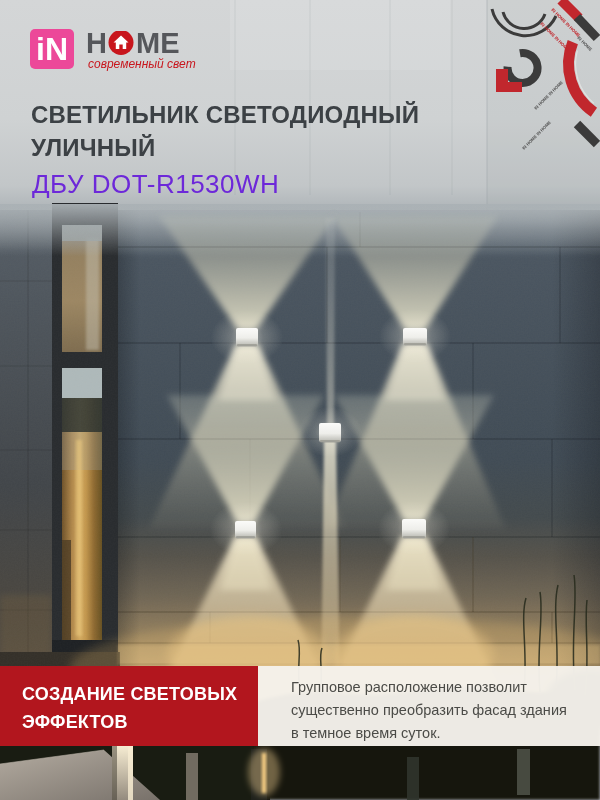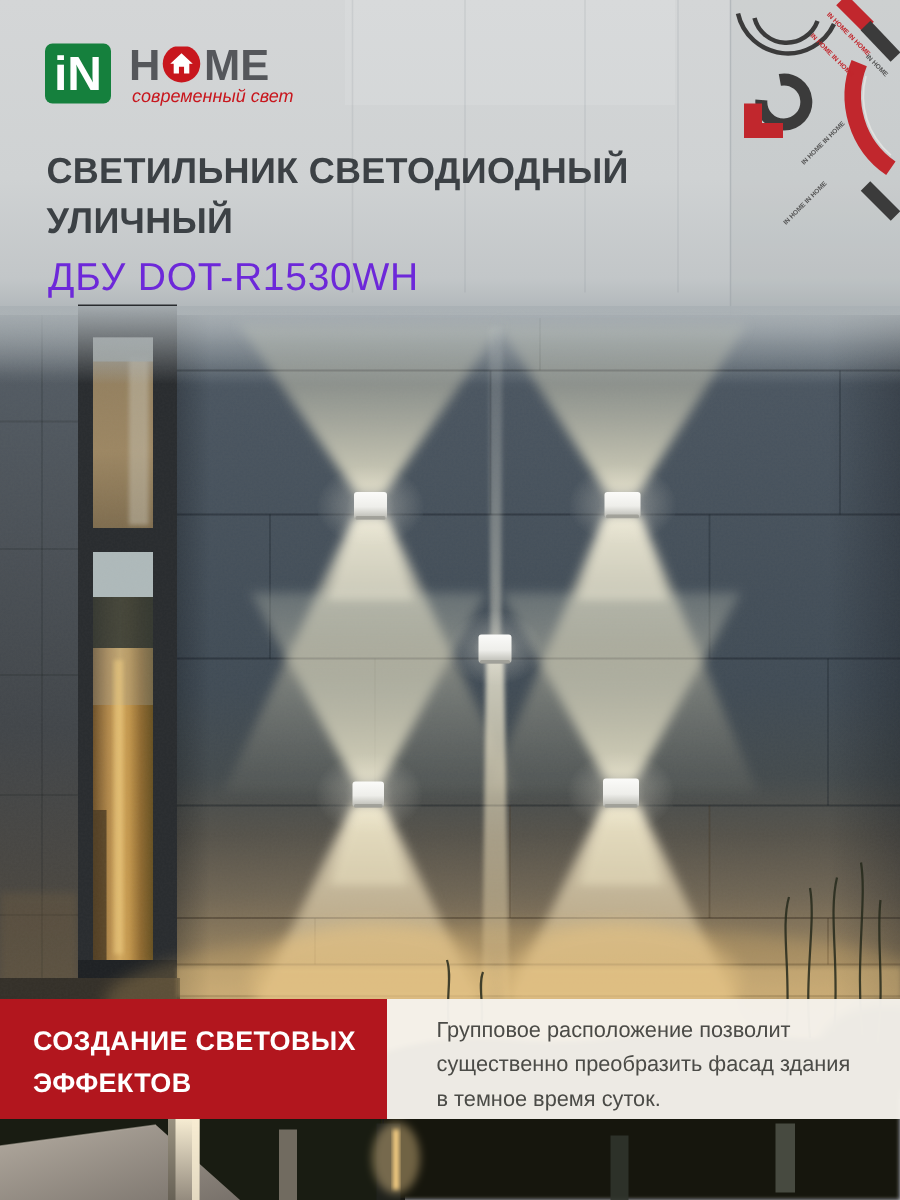--- a/index.html
+++ b/index.html
@@ -326,21 +326,21 @@
 
 <line x1="577" y1="124" x2="597" y2="144" stroke="#3b3b3b" stroke-width="9"></line>
 <text x="0" y="0" transform="translate(540,24) rotate(45)" font-size="4.4" font-weight="bold" fill="#c1272d" font-family="Liberation Sans,sans-serif">IN HOME IN HOME</text>
 <text x="0" y="0" transform="translate(551,10) rotate(45)" font-size="4.4" font-weight="bold" fill="#c1272d" font-family="Liberation Sans,sans-serif">IN HOME IN HOME</text>
 <text x="0" y="0" transform="translate(577,38) rotate(45)" font-size="4.4" font-weight="bold" fill="#555555" font-family="Liberation Sans,sans-serif">IN HOME</text>
 <text x="0" y="0" transform="translate(536,110) rotate(-45)" font-size="4.4" font-weight="bold" fill="#555555" font-family="Liberation Sans,sans-serif">IN HOME IN HOME</text>
 <text x="0" y="0" transform="translate(524,150) rotate(-45)" font-size="4.4" font-weight="bold" fill="#555555" font-family="Liberation Sans,sans-serif">IN HOME IN HOME</text>
 </g>
 </svg>
 
-<div class="abs" style="left:30px;top:29px;width:44px;height:40px;background:#15803d;border-radius:5px;color:#fff;text-align:center;font-weight:bold;font-size:32px;line-height:40px">iN</div>
+<div class="abs" style="left:30px;top:29px;width:44px;height:40px;background:#ec4899;border-radius:5px;color:#fff;text-align:center;font-weight:bold;font-size:32px;line-height:40px">iN</div>
 
 <svg class="abs" style="left:86px;top:31px" width="130" height="44" viewBox="0 0 130 44">
 <text x="0" y="22" font-size="29" font-weight="bold" fill="#55575b" font-family="Liberation Sans,sans-serif">H</text>
 <circle cx="35" cy="11.5" r="12.5" fill="#c8161d"></circle>
 <path d="M35,4.5 L42.5,11.5 L40.2,11.5 L40.2,18 L29.8,18 L29.8,11.5 L27.5,11.5 Z" fill="#ffffff"></path>
 <rect x="33.3" y="13.5" width="3.4" height="5" fill="#c8161d"></rect>
 <text x="50" y="22" font-size="29" font-weight="bold" fill="#55575b" font-family="Liberation Sans,sans-serif">ME</text>
 <text x="2" y="37" font-size="12" font-style="italic" fill="#c8161d" font-family="Liberation Sans,sans-serif">современный свет</text>
 </svg>
 

